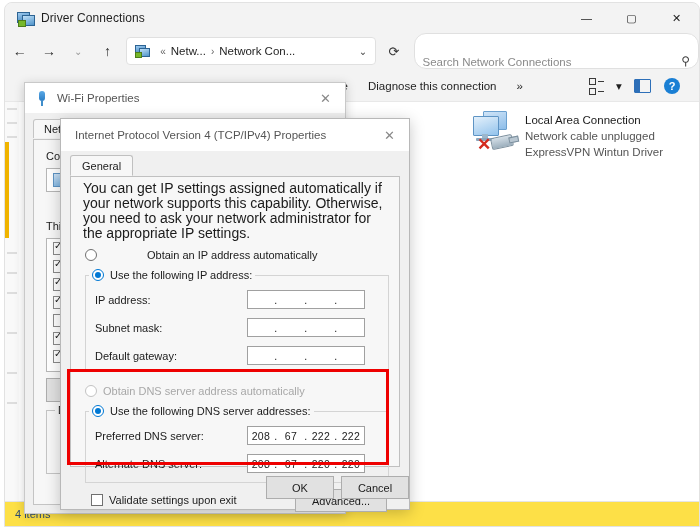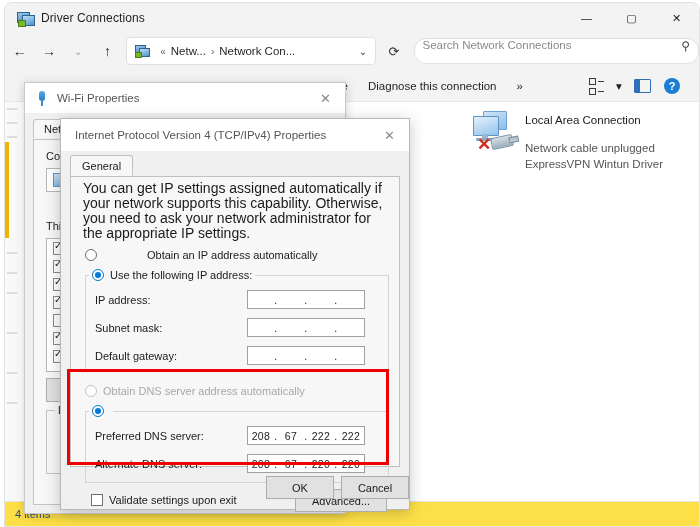--- a/index.html
+++ b/index.html
@@ -77,25 +77,25 @@
   .addr-chev { color: #666; font-size: 10px; margin: 0 5px; }
   .addr-crumb { white-space: nowrap; }
   .addr-drop { margin-left: auto; margin-right: 8px; color: #444; font-size: 10px; }
   .refreshbtn {
     width: 28px; height: 26px; margin-left: 4px;
     display: flex; align-items: center; justify-content: center;
     font-size: 13px; color: #333;
   }
   .searchbar {
     margin-left: 6px;
-    width: 292px; height: 26px;
+    width: 292px; height: 36px;
     background: #ffffff;
     border: 1px solid #e0e0e0;
     border-radius: 12px;
-    display: flex; align-items: flex-start;
+    display: flex; align-items: flex-end;
     font-size: 11.5px; color: #8a8a8a;
     padding: 0 8px;
     box-sizing: border-box;
   }
   .search-ph { flex: 1; }
   .search-mag { color: #444; font-size: 12px; }
 
   
   .toolbar {
     position: absolute; left: 0; top: 68px;
@@ -140,21 +140,21 @@
   .conn-list {
     position: absolute; left: 460px; top: 2px; right: 0;
   }
   .conn-item {
     display: flex; align-items: flex-start;
     padding: 6px 4px;
   }
   .conn-icon { position: relative; width: 50px; height: 46px; flex: 0 0 50px; }
   .conn-text { margin-left: 6px; padding-top: 2px; }
   .conn-name { font-size: 11.5px; color: #1b1b1b; line-height: 16px; }
-  .conn-status { font-size: 11.5px; color: #555; line-height: 16px; margin-top: 12px; }
+  .conn-status { font-size: 11.5px; color: #555; line-height: 16px; }
   .conn-driver { font-size: 11.5px; color: #555; line-height: 16px; }
 
   
   .mon-back {
     position: absolute; left: 14px; top: 1px; width: 22px; height: 17px;
     background: linear-gradient(160deg,#cfe4f7,#8dbde9);
     border: 1px solid #6ba0cf; border-radius: 1px;
   }
   .mon-front {
     position: absolute; left: 4px; top: 6px; width: 24px; height: 18px;
@@ -648,20 +648,21 @@
         </div>
 
         <div class="radio-row dim" style="left:14px; top:208px;">
           <span class="radio dim"></span>
           <span>Obtain DNS server address automatically</span>
         </div>
 
         <div class="groupbox" style="left:14px; top:234px; width:302px; height:70px;"></div>
         <div class="radio-row" style="left:18px; top:228px; background:#f7f7f7; padding:0 3px;">
           <span class="radio checked"></span>
+          <span>Use the following DNS server addresses:</span>
         </div>
 
         <div class="field-label" style="left:24px; top:253px;">Preferred DNS server:</div>
         <div class="ipfield" style="left:176px; top:249px;">
           <span class="seg">208</span>
             <span class="dot">.</span>
             <span class="seg">67</span>
             <span class="dot">.</span>
             <span class="seg">222</span>
             <span class="dot">.</span>

